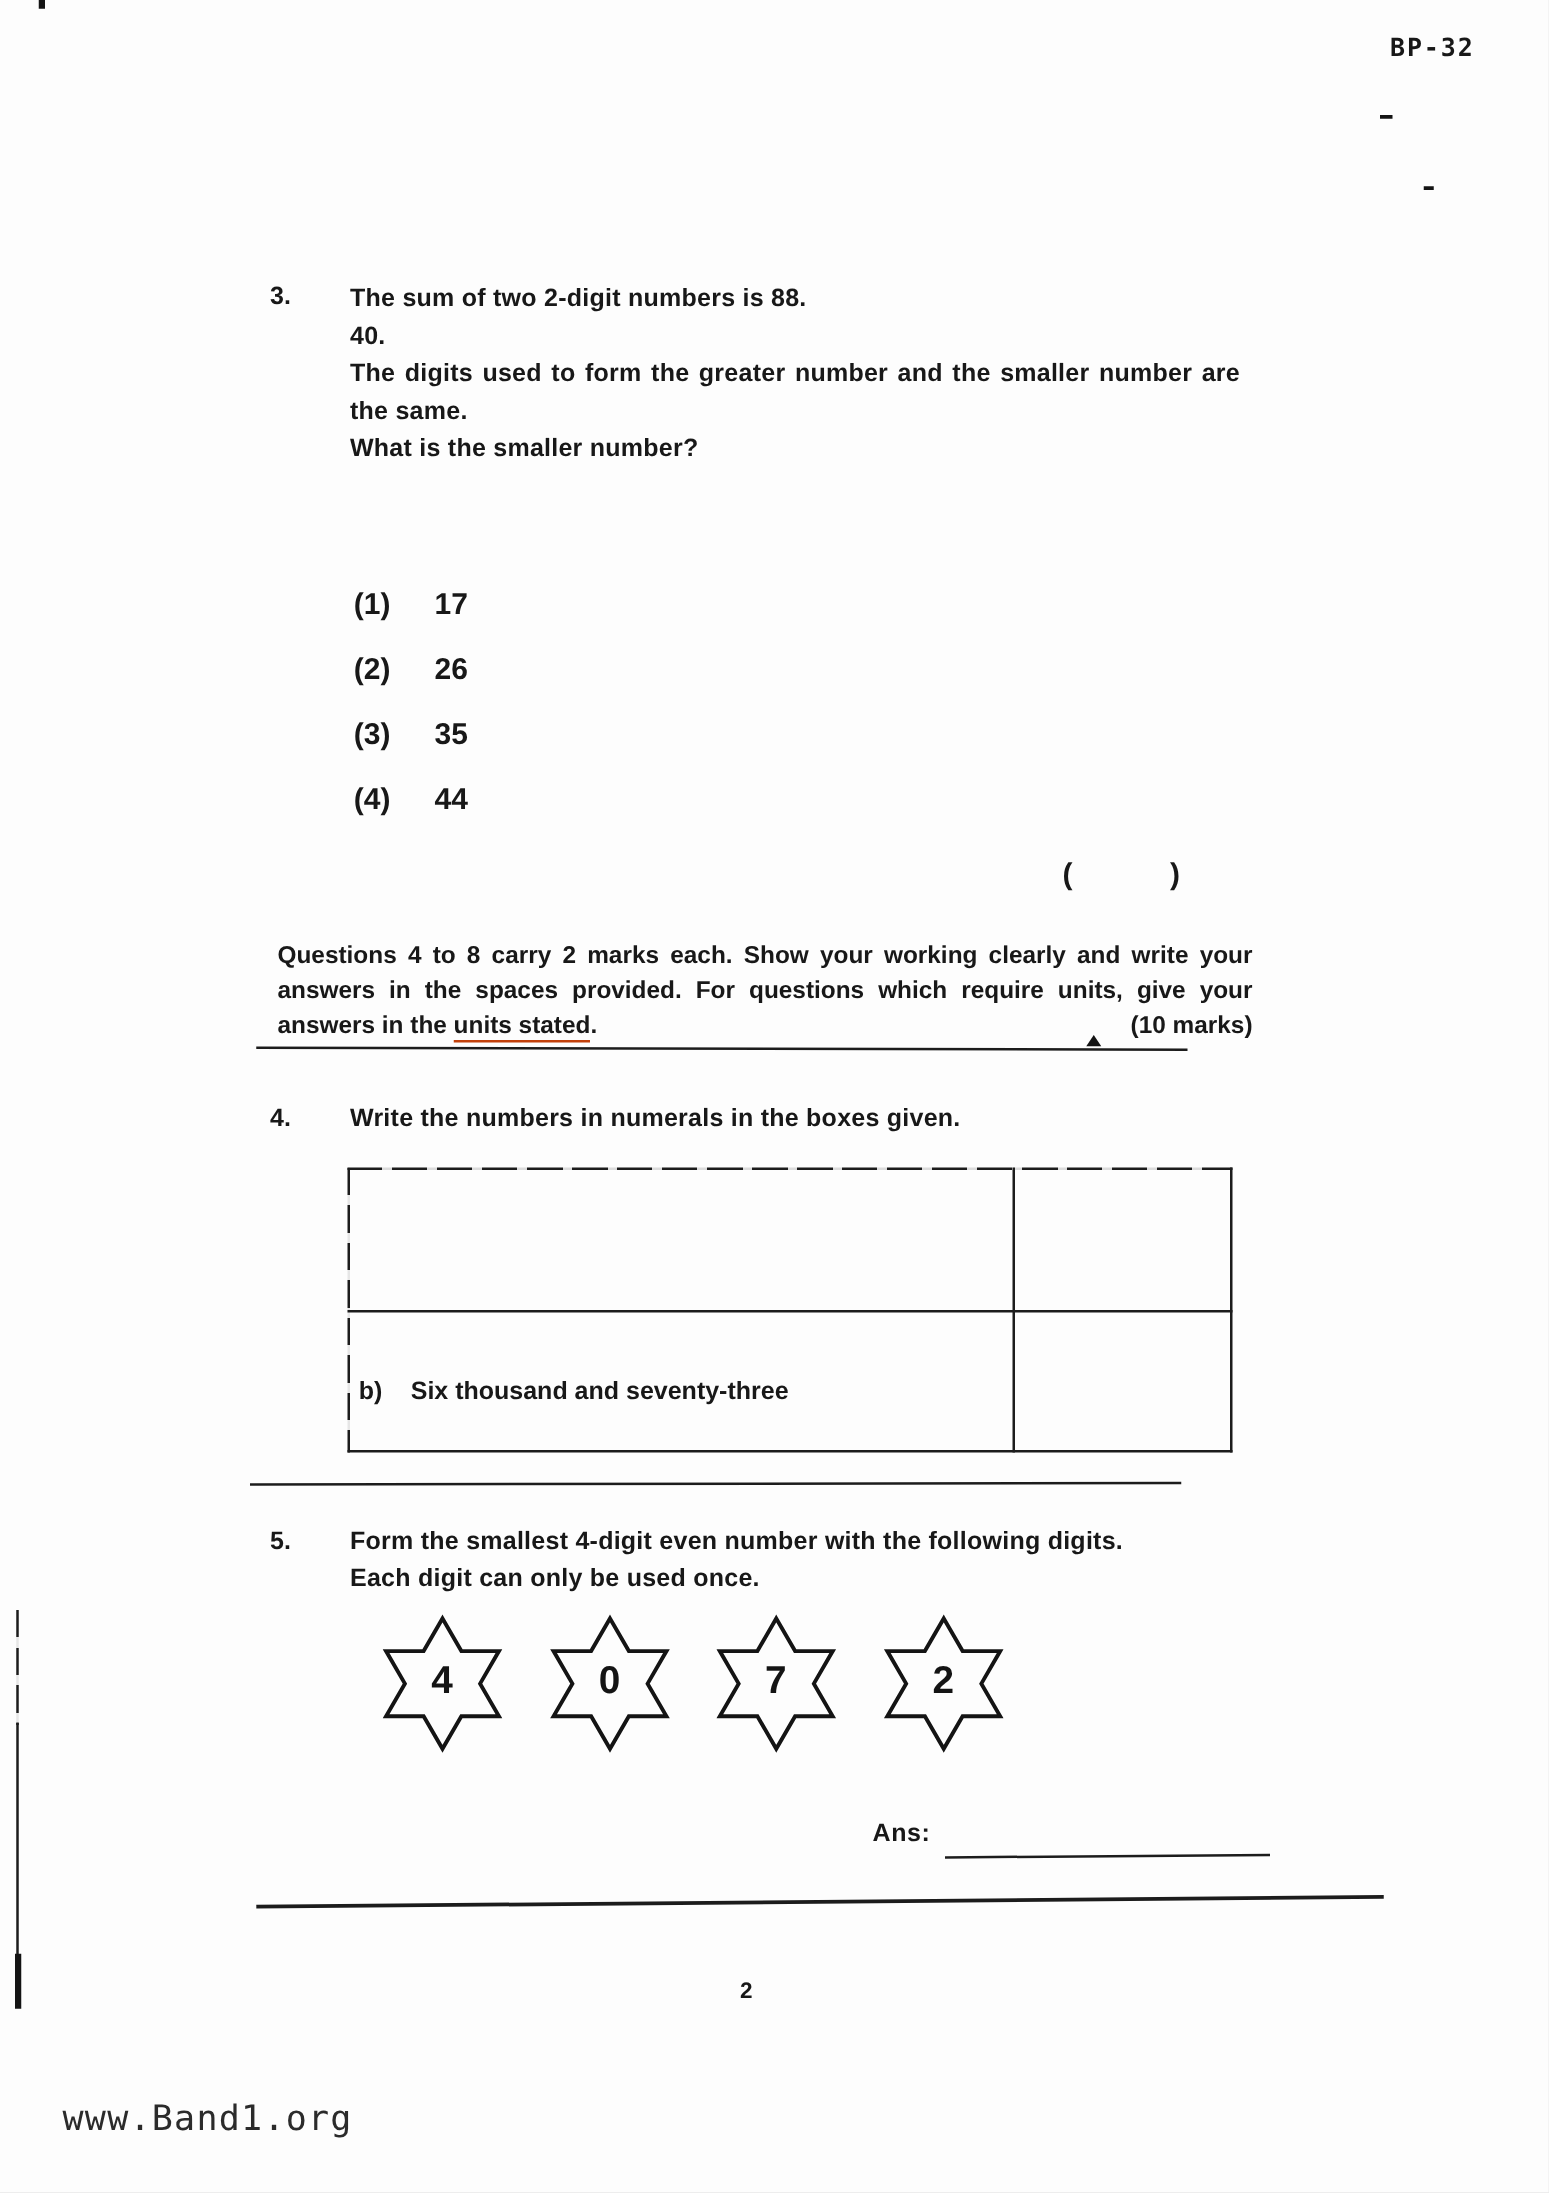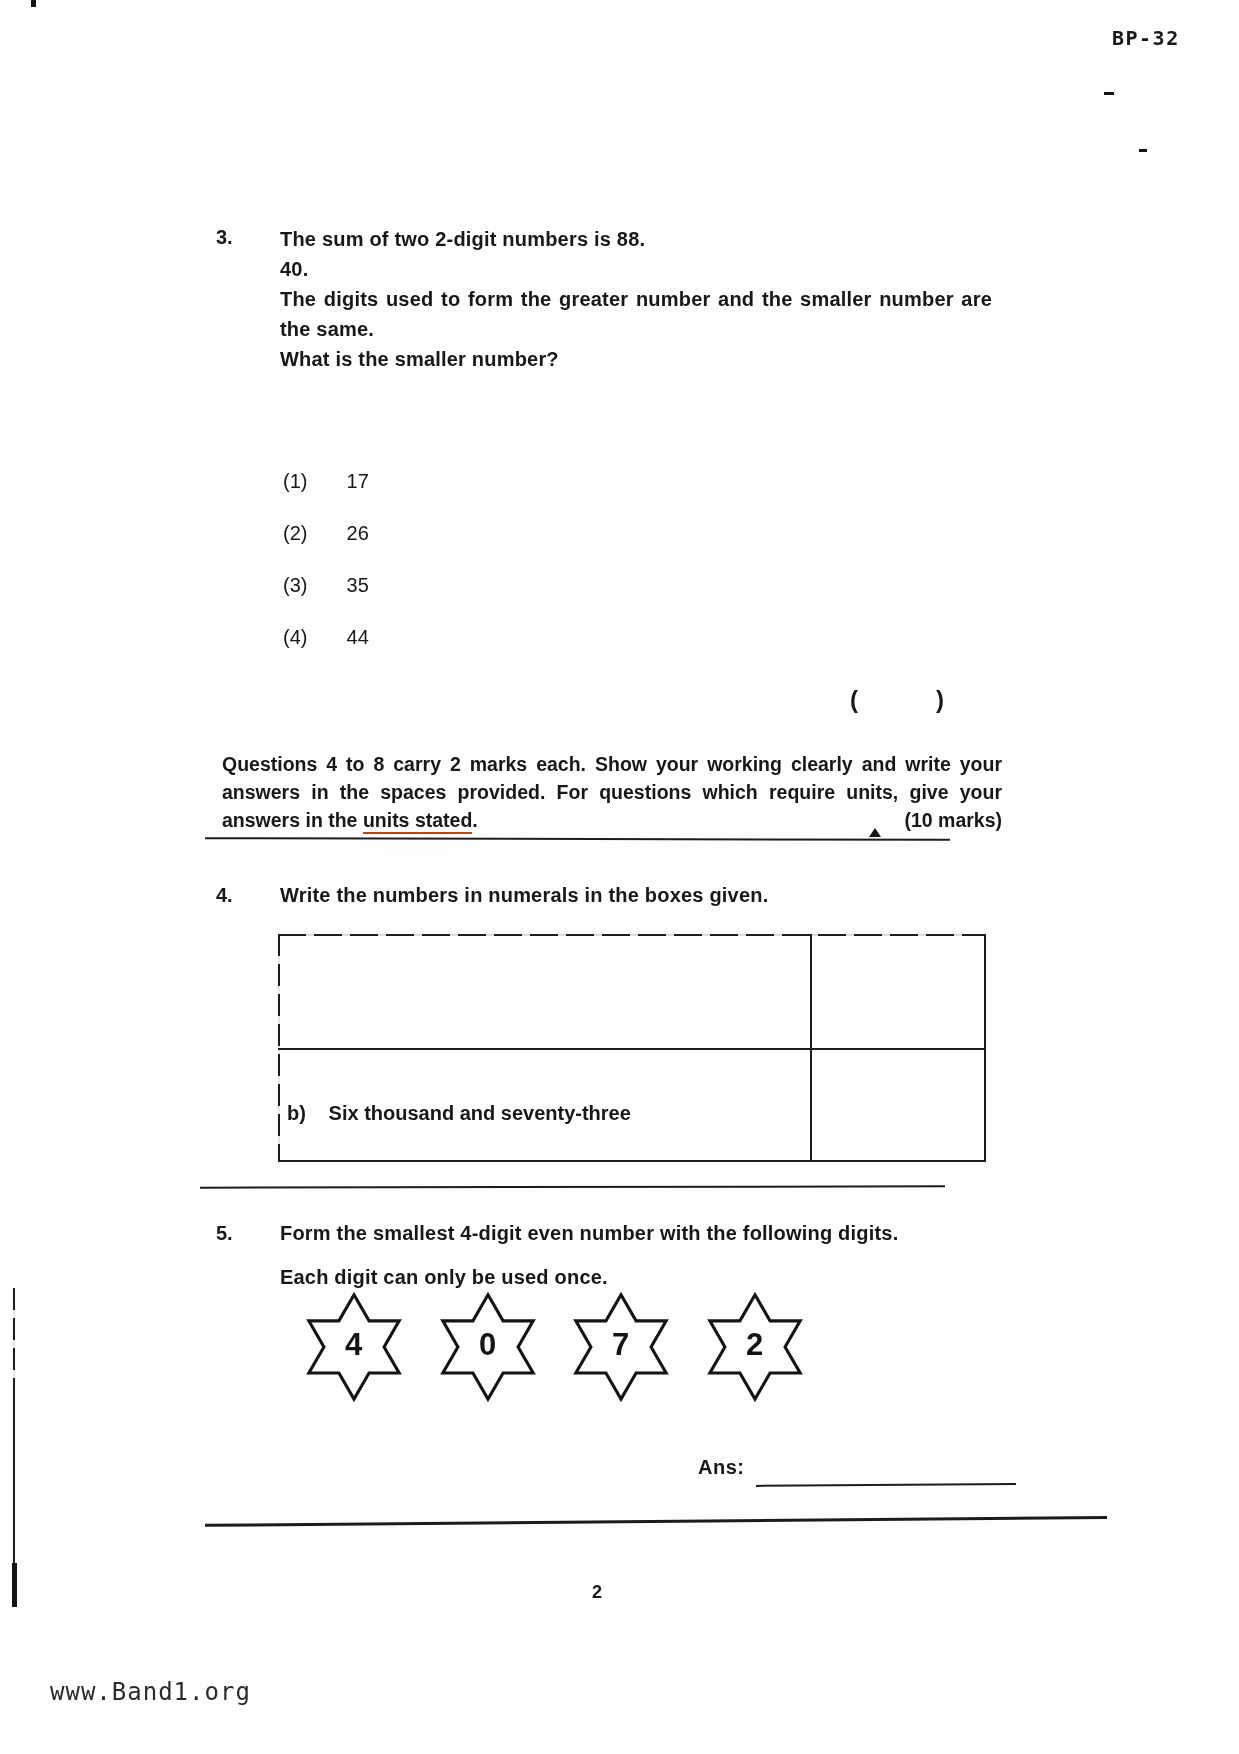--- a/index.html
+++ b/index.html
@@ -15,21 +15,21 @@
   .abs{position:absolute;}
   .txt{font-size:20px;font-weight:600;letter-spacing:.2px;white-space:nowrap;}
   .ln{line-height:30px;height:30px;white-space:nowrap;}
   .stretch{white-space:normal;text-align:justify;text-align-last:justify;}
   .qnum{font-size:20px;font-weight:600;}
   .hline{background:#1c1c1c;height:2px;}
   .vline{background:#1c1c1c;width:2px;}
   .dashline-h{height:2px;background:repeating-linear-gradient(90deg,#1c1c1c 0 28px,rgba(28,28,28,.15) 28px 36px);}
   .dashline-v{width:2px;background:repeating-linear-gradient(180deg,#1c1c1c 0 22px,rgba(28,28,28,.1) 22px 30px);}
   .code{font-family:"DejaVu Sans Mono",monospace;font-size:20px;font-weight:bold;letter-spacing:1.5px;}
-  .option-row{left:283px;font-size:20px;font-weight:400;}
+  .option-row{left:283px;font-size:24px;font-weight:700;}
   .olabel{display:inline-block;width:58px;}
   .ovalue{display:inline-block;}
   .bracket{font-size:24px;font-weight:600;}
   .bracket .br2{position:absolute;left:86px;top:0;}
   .instr{width:780px;font-size:19.5px;font-weight:600;}
   .instr .ln{line-height:28px;height:28px;}
   .instr .lastline{display:flex;white-space:pre;}
   .u{border-bottom:2px solid #c2410c;}
   .marks{margin-left:auto;}
   .tablebox{width:708px;height:228px;}
@@ -38,21 +38,21 @@
   .star{position:absolute;width:96px;height:116px;}
   .star svg{display:block;width:96px;height:116px;}
   .star .digit{
     position:absolute;left:50%;top:50%;
     transform:translate(-52%,-54%);
     font-size:31px;font-weight:bold;color:#141414;
   }
   .ansline{height:2px;background:#1c1c1c;transform:rotate(-0.4deg);}
   .rule-bottom{height:3px;background:#1c1c1c;transform:rotate(-0.5deg);transform-origin:right center;}
   .mark{background:#141414;}
-  .watermark{font-family:"DejaVu Sans Mono",monospace;font-size:24px;color:#2b2b2b;letter-spacing:1px;font-weight:500;}
+  .watermark{font-family:"DejaVu Sans Mono",monospace;font-size:28px;color:#2b2b2b;letter-spacing:1px;font-weight:500;}
   .tri{
     width:0;height:0;
     border-left:6px solid transparent;border-right:6px solid transparent;
     border-bottom:9px solid #141414;
   }
   .pagenum{font-size:18px;font-weight:600;}
   .anslabel{font-size:20px;font-weight:700;letter-spacing:.5px;}
 </style>
 </head>
 <body>
@@ -124,21 +124,21 @@
       <span>Six thousand and seventy-three</span>
     </div>
     <div class="abs" style="left:532px;top:0;width:174px;height:114px;"></div>
     <div class="abs" style="left:532px;top:114px;width:174px;height:112px;"></div>
   </div>
 
   <div class="abs hline" style="left:200px;top:1186px;width:745px;transform:rotate(-0.1deg);"></div>
 
   <div class="abs qnum" style="left:216px;top:1222px;">5.</div>
   <div class="abs txt" style="left:280px;top:1222px;">Form the smallest 4-digit even number with the following digits.</div>
-  <div class="abs txt" style="left:280px;top:1252px;margin-top:14px;">Each digit can only be used once.</div>
+  <div class="abs txt" style="left:280px;top:1252px;">Each digit can only be used once.</div>
 
   <div class="abs" style="left:306px;top:1288px;width:500px;height:116px;">
     <div class="star" style="left:0;">
       <svg viewBox="-3 -2 105 120">
         <polygon points="49.5,2 66,30.5 98.9,30.5 82.4,59 98.9,87.5 66,87.5 49.5,116 33,87.5 0.1,87.5 16.6,59 0.1,30.5 33,30.5" fill="none" stroke="#141414" stroke-width="3.4"></polygon>
       </svg>
       <span class="digit">4</span>
     </div>
     <div class="star" style="left:134px;">
       <svg viewBox="-3 -2 105 120">

